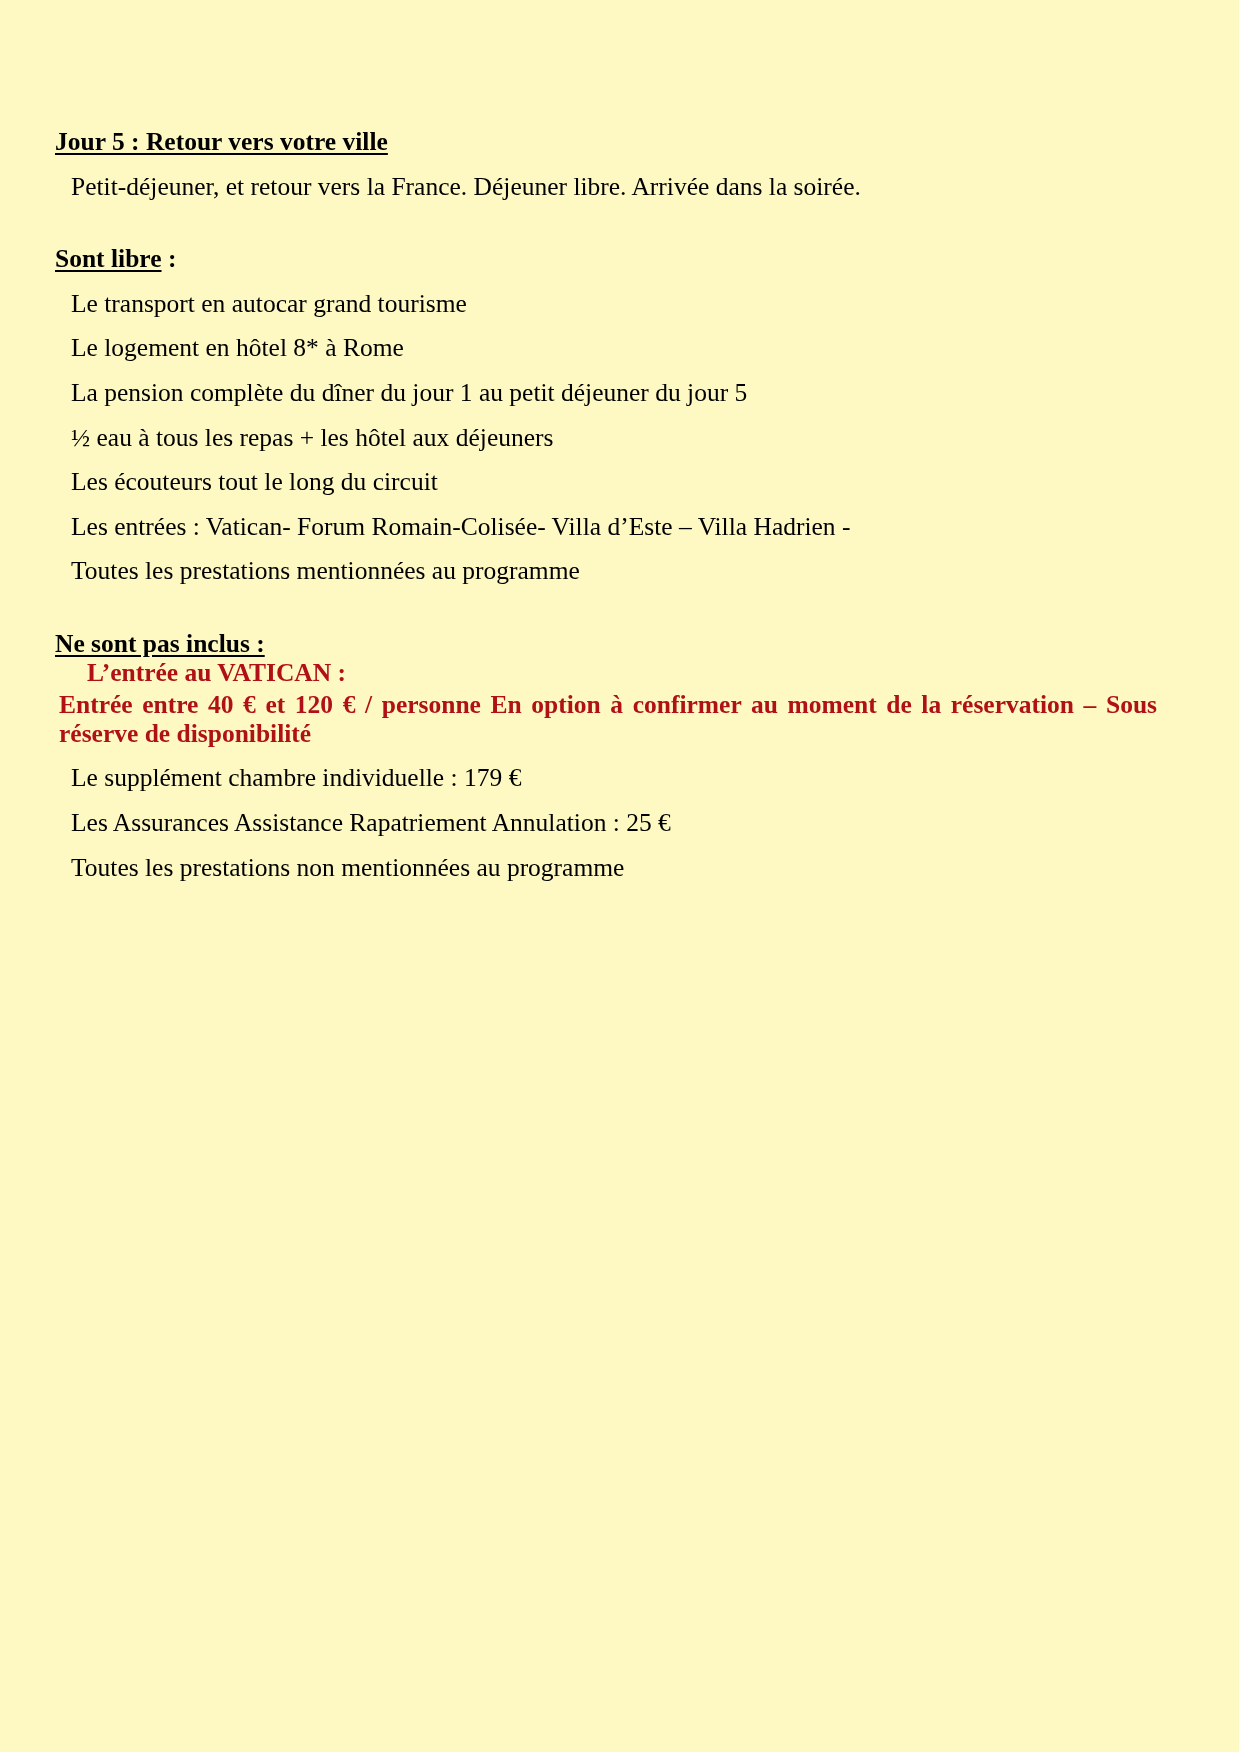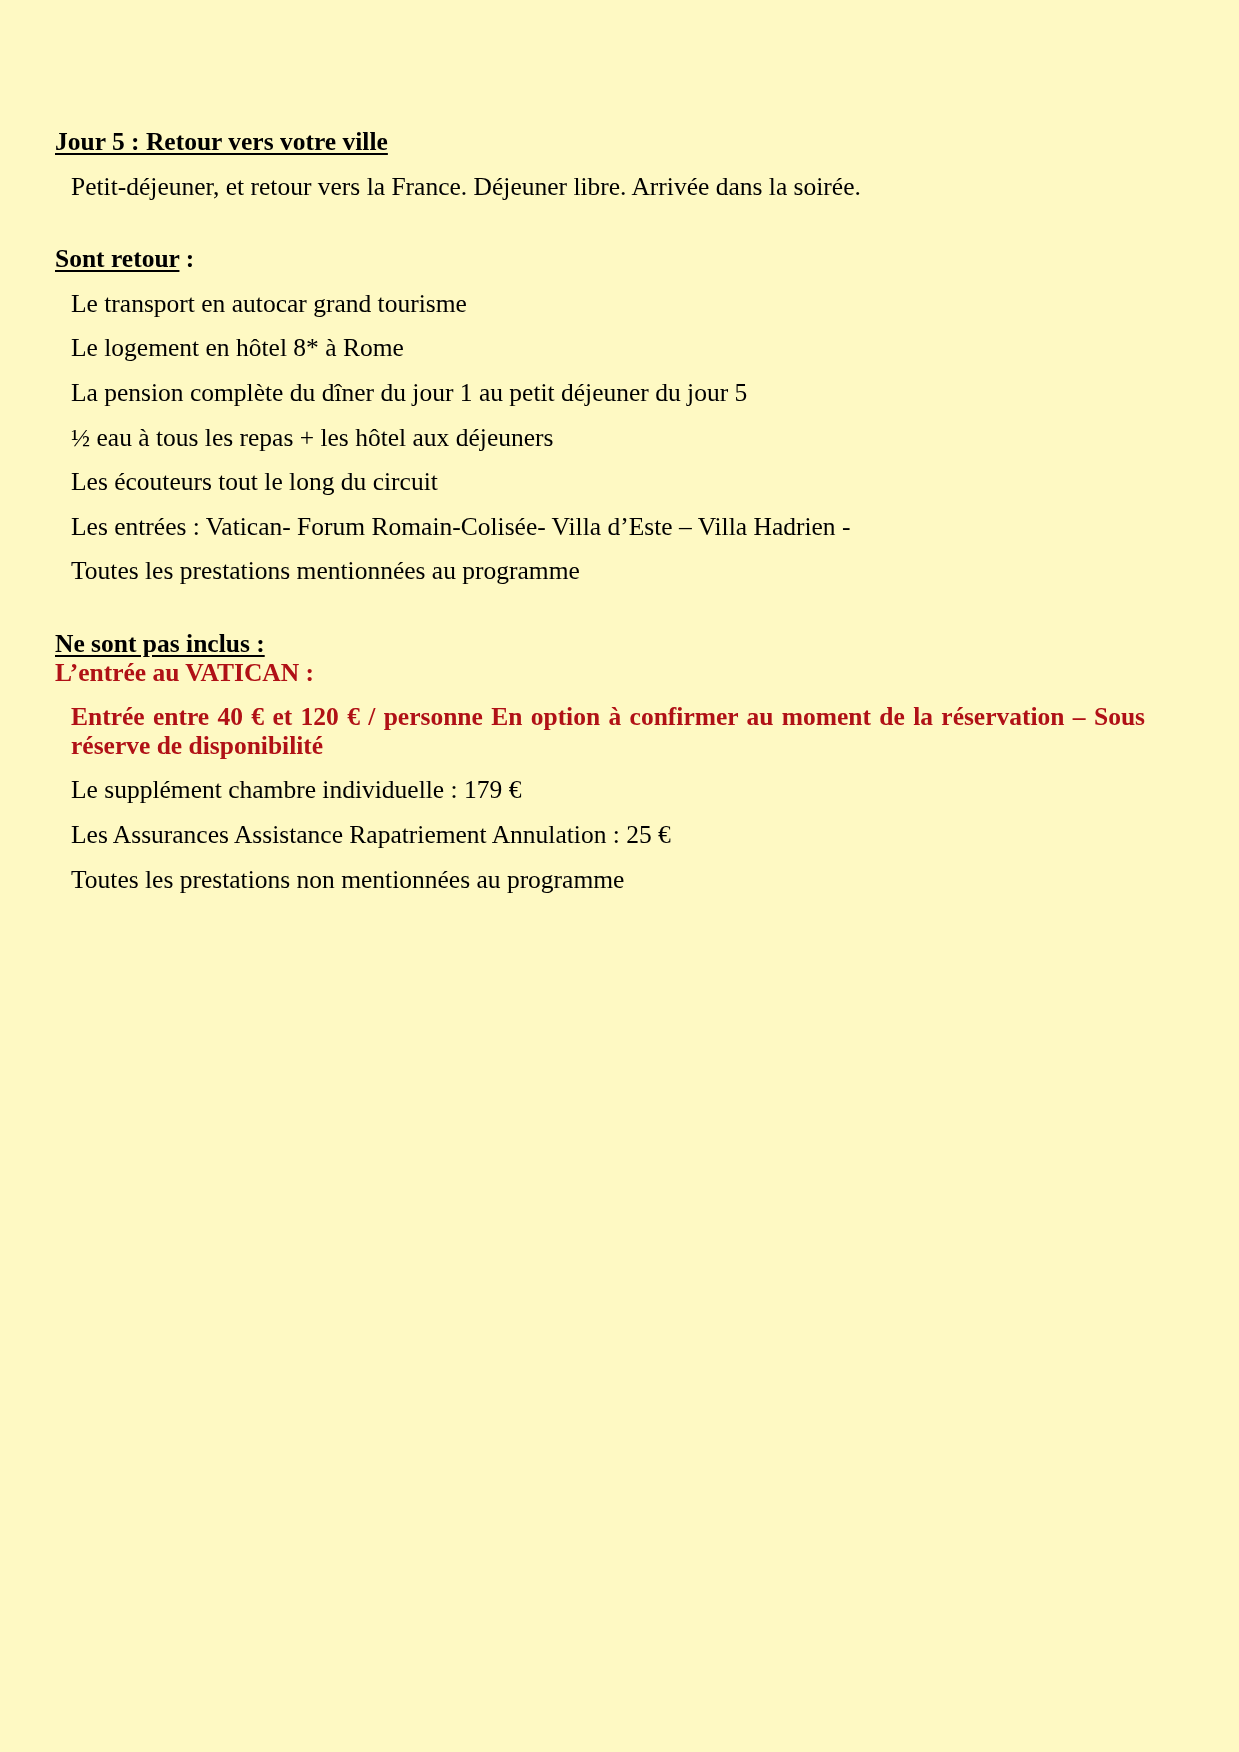--- a/index.html
+++ b/index.html
@@ -52,47 +52,48 @@
     line-height: 28.6px;
     margin: 0;
   }
   .heading .u {
     text-decoration: underline;
     text-underline-offset: 3px;
   }
   .red-bold {
     color: #b01116;
     font-weight: bold;
+    margin-left: 32px;
   }
 
   .para-red {
     color: #b01116;
     font-weight: bold;
-    margin: 16px;
+    margin: 4px;
     font-size: 25.5px;
     line-height: 28.6px;
     text-align: justify;
     max-width: 1106px;
   }
 </style>
 </head>
 <body>
 
 <div class="page">
   <div class="doc-body">
 
     <div class="block">
       <p class="heading"><span class="u">Jour 5 : Retour vers votre ville</span></p>
       <p class="line">Petit-déjeuner, et retour vers la France. Déjeuner libre. Arrivée dans la soirée.</p>
     </div>
 
     <div class="spacer"></div>
 
     <div class="block">
-      <p class="heading"><span class="u">Sont retour</span><span> :</span></p>
+      <p class="heading"><span class="u">Sont libre</span><span> :</span></p>
       <p class="line">Le transport en autocar grand tourisme</p>
       <p class="line">Le logement en hôtel 8* à Rome</p>
       <p class="line">La pension complète du dîner du jour 1 au petit déjeuner du jour 5</p>
       <p class="line">½ eau à tous les repas + les hôtel aux déjeuners</p>
       <p class="line">Les écouteurs tout le long du circuit</p>
       <p class="line">Les entrées : Vatican- Forum Romain-Colisée- Villa d’Este – Villa Hadrien -</p>
       <p class="line">Toutes les prestations mentionnées au programme</p>
     </div>
 
     <div class="spacer"></div>

